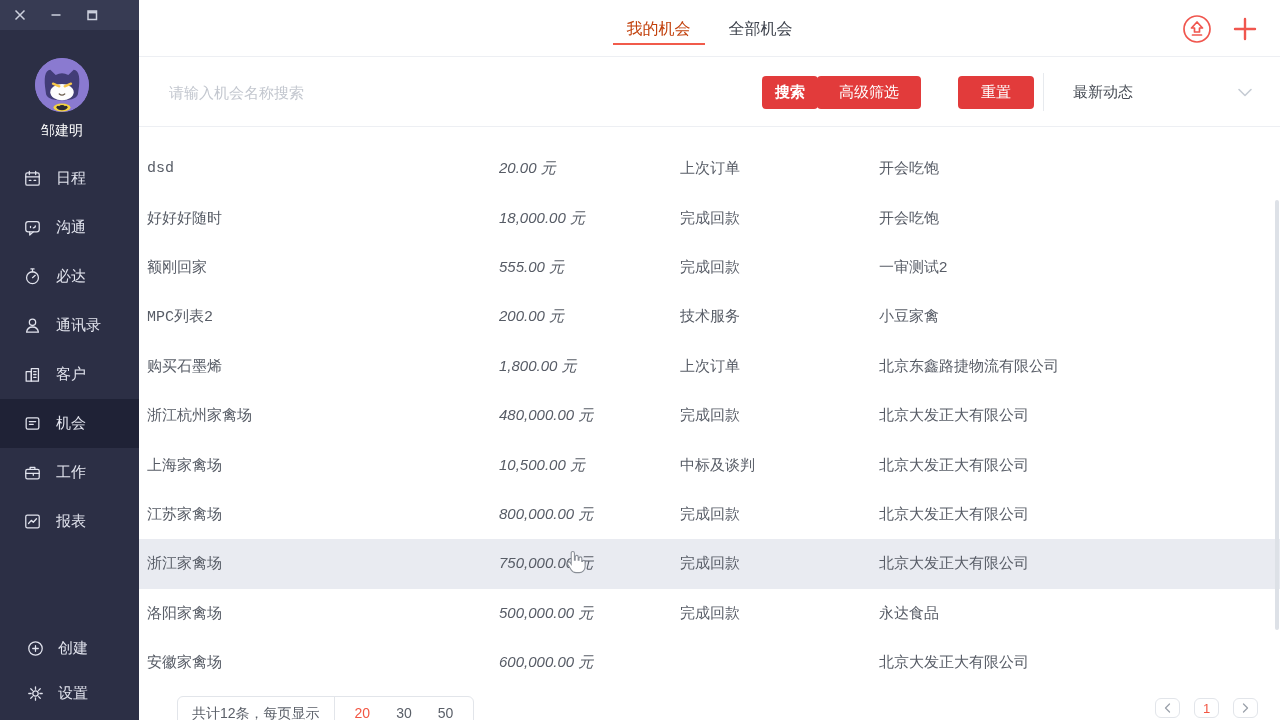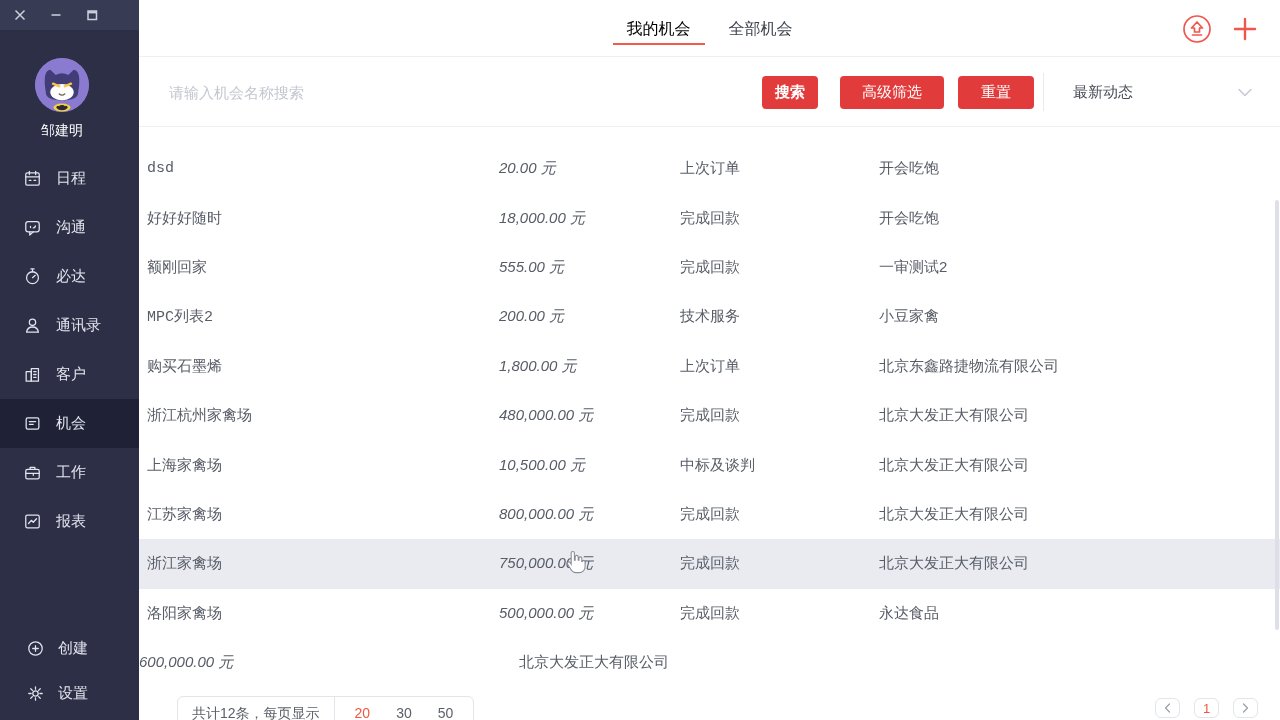--- a/index.html
+++ b/index.html
@@ -19,31 +19,31 @@
   .item { height:49px; display:flex; align-items:center; gap:14px; padding-left:23px; color:#e2e4ee; font-size:15px; cursor:pointer; }
   .item.active { background:#1f2236; }
   .item svg { width:19px; height:19px; stroke:#e2e4ee; fill:none; stroke-width:1.6; stroke-linecap:round; stroke-linejoin:round; flex:none; }
   .side-footer { position:absolute; left:0; bottom:4px; width:100%; }
   .side-footer .item { height:45px; padding-left:26px; gap:13px; }
 
   
   .main { position:absolute; left:139px; top:0; right:0; height:720px; background:#fff; }
   .header { height:57px; border-bottom:1px solid #edeff3; position:relative; display:flex; align-items:center; justify-content:center; gap:38px; }
   .tab { font-size:16px; color:#3d424c; position:relative; height:57px; line-height:57px; cursor:pointer; }
-  .tab.active { color:#000000; }
+  .tab.active { color:#c2410c; }
   .tab.active::after { content:""; position:absolute; left:-14px; right:-14px; bottom:12px; height:2px; background:#f15b4b; }
   .header-icons { position:absolute; right:22px; top:0; height:57px; display:flex; align-items:center; gap:20px; color:#f0564e; }
   .header-icons svg { stroke:#f0564e; fill:none; stroke-linecap:round; stroke-linejoin:round; cursor:pointer; }
 
   .search-row { height:70px; border-bottom:1px solid #edeff3; position:relative; }
   .search-input { position:absolute; left:30px; top:0; height:70px; width:520px; border:none; outline:none; font-size:15px; color:#333; background:transparent; }
   .search-input::placeholder { color:#c3c7cf; }
   .btn { position:absolute; top:19px; height:33px; background:#e23b3b; border:none; border-radius:4px; color:#fff; font-size:15px; display:flex; align-items:center; justify-content:center; cursor:pointer; }
   .btn-search { left:623px; width:56px;font-weight:bold; }
-  .btn-filter { left:701px; width:104px; }
+  .btn-filter { left:678px; width:104px; }
   .btn-reset  { left:819px; width:76px; }
   .vdiv { position:absolute; left:904px; top:16px; height:38px; width:1px; background:#e7eaee; }
   .sort-label { position:absolute; left:934px; top:0; line-height:70px; font-size:15px; color:#474c55; cursor:pointer; }
   .chev { position:absolute; left:1098px; top:28px; cursor:pointer; }
   .chev svg { stroke:#c6ccd4; fill:none; stroke-width:1.6; stroke-linecap:round; stroke-linejoin:round; }
 
   .rows { padding-top:17px; }
   .trow { height:49.4px; display:flex; align-items:center; font-size:15px; color:#575c66; cursor:pointer; }
   .trow.hover { background:#e9ebf1; }
   .c { white-space:nowrap; overflow:hidden; }
@@ -272,20 +272,21 @@
         <div class="c stage">完成回款</div>
         <div class="c company">北京大发正大有限公司</div>
       </div>
         <div class="trow">
         <div class="c name">洛阳家禽场</div>
         <div class="c amount">500,000.00 元</div>
         <div class="c stage">完成回款</div>
         <div class="c company">永达食品</div>
       </div>
         <div class="trow">
+        <div class="c name">安徽家禽场</div>
         <div class="c amount">600,000.00 元</div>
         <div class="c stage"></div>
         <div class="c company">北京大发正大有限公司</div>
       </div>
       </div>
 
     <div class="pagination">
       <div class="page-box">
         <div class="pb-label">共计12条，每页显示</div>
         <div class="pb-sizes">

